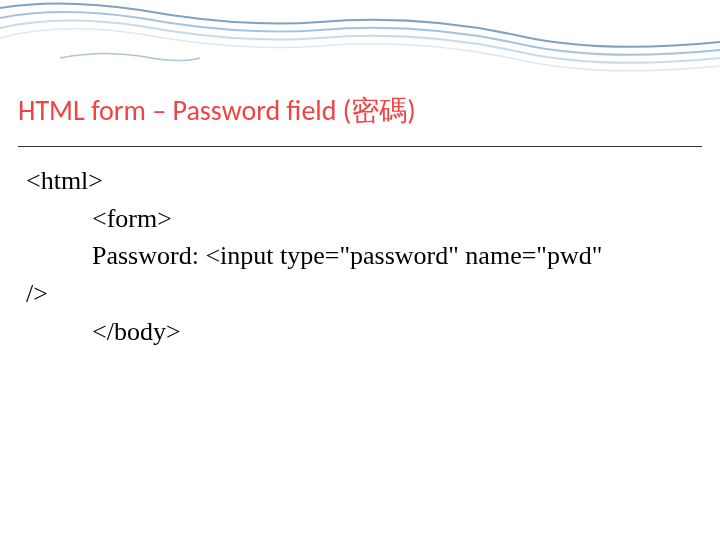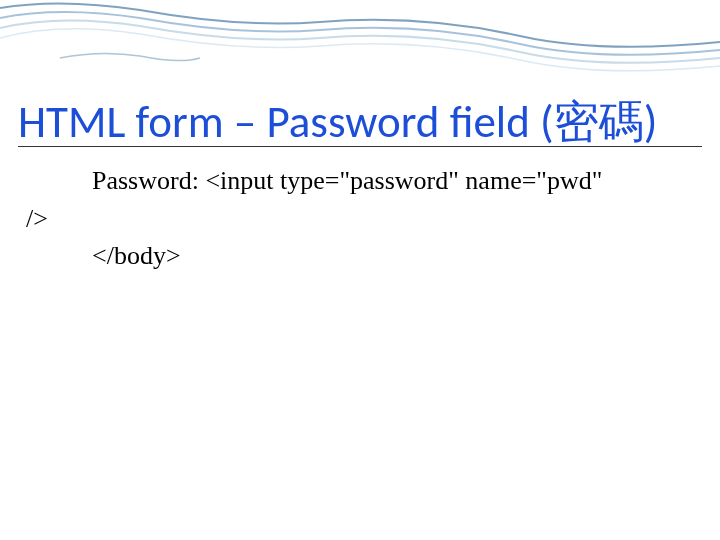--- a/index.html
+++ b/index.html
@@ -20,23 +20,23 @@
       top: 0;
       left: 0;
       width: 100%;
       height: 80px;
       pointer-events: none;
     }
     .slide-title {
       position: absolute;
       top: 92px;
       left: 18px;
-      font-size: 45px;
+      font-size: 28px;
       font-weight: 400;
-      color: #1d4ed8;
+      color: #ef4444;
       font-family: Calibri, Arial, sans-serif;
     }
     .title-underline {
       position: absolute;
       top: 146px;
       left: 18px;
       width: 684px;
       height: 1px;
       background: #333333;
     }
@@ -66,16 +66,18 @@
   <path d="M 0 28 Q 60 14 140 26 Q 240 44 320 38 Q 420 30 520 52 Q 600 70 720 58" fill="none" stroke="#8fb8d6" stroke-width="2" opacity="0.5"></path>
   <path d="M 0 38 Q 60 22 140 34 Q 240 52 320 46 Q 420 38 520 60 Q 600 78 720 66" fill="none" stroke="#a8c9e0" stroke-width="1.5" opacity="0.4"></path>
   <path d="M 60 58 Q 100 50 140 56 Q 180 64 200 58" fill="none" stroke="#5a8bb0" stroke-width="1.5" opacity="0.5"></path>
 </svg>
 
 <div class="slide-title">HTML form – Password field (密碼)</div>
 
 <div class="title-underline"></div>
 
 <div class="code-content">
+  <span class="code-line">&lt;html&gt;</span>
+  <span class="code-line indent1">&lt;form&gt;</span>
   <span class="code-line indent1">Password: &lt;input type="password" name="pwd" </span>
   <span class="code-line">/&gt;</span>
   <span class="code-line indent1">&lt;/body&gt;</span>
 </div>
 
 </body></html>

